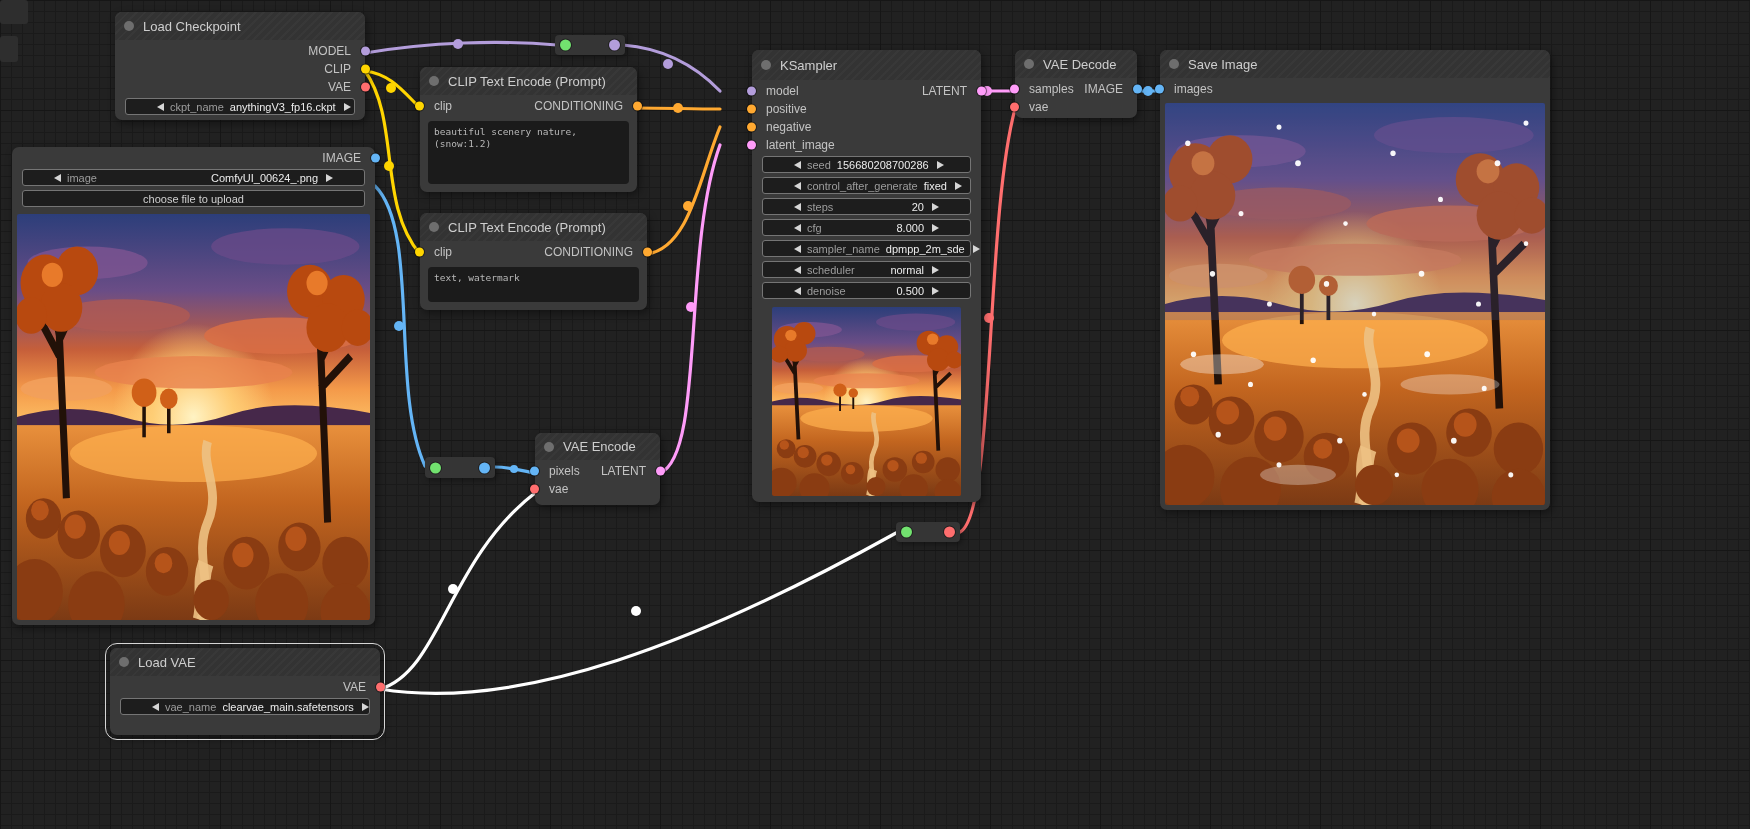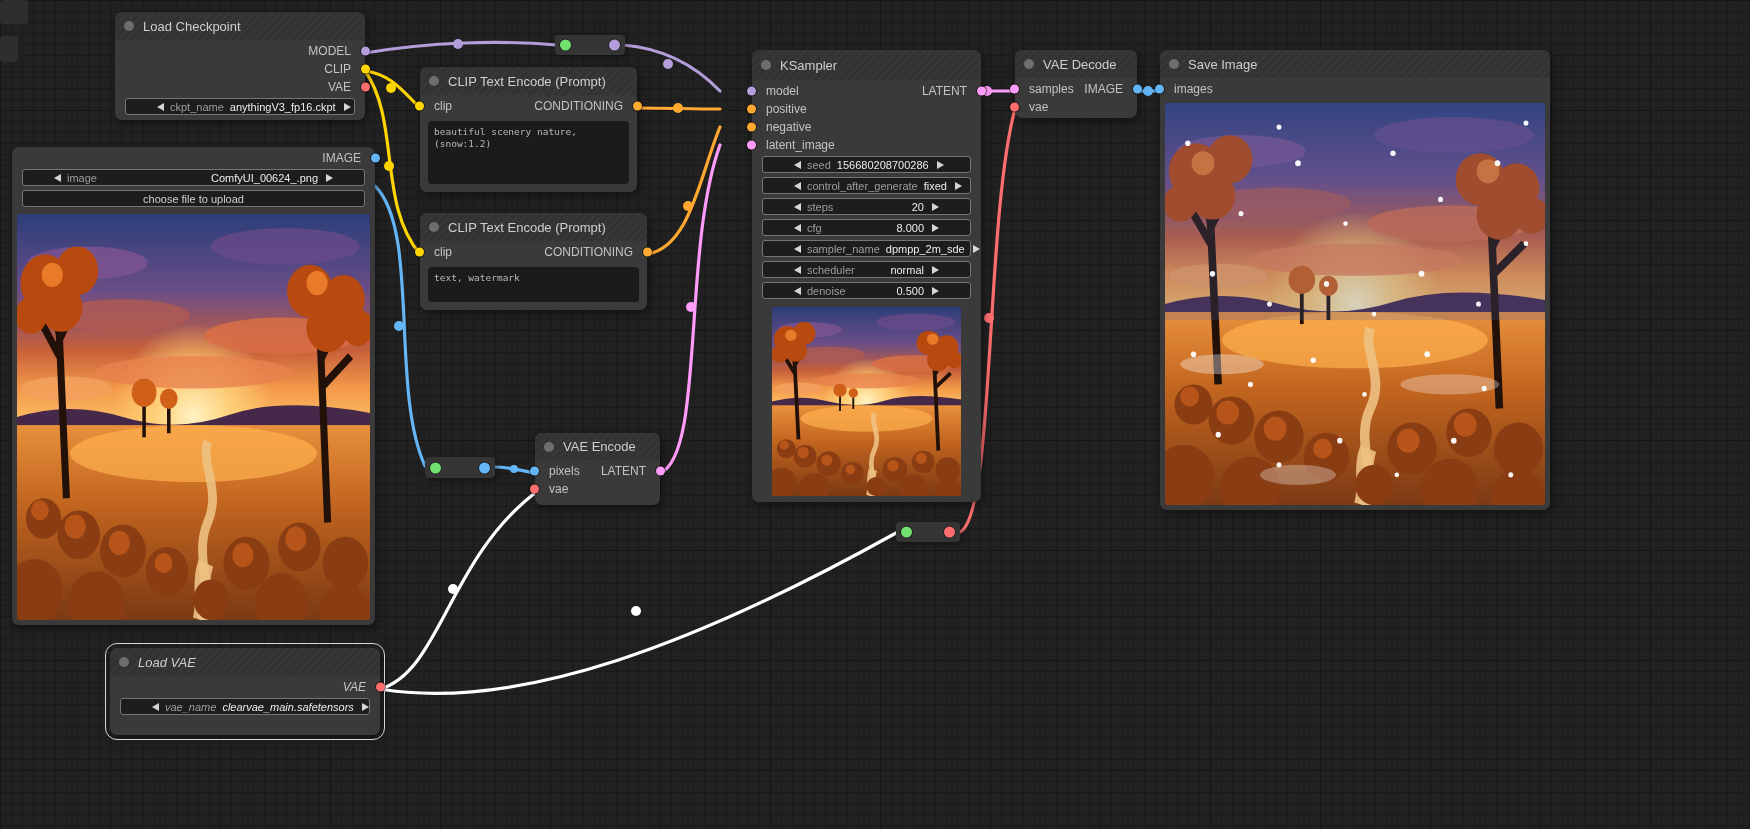--- a/index.html
+++ b/index.html
@@ -15,21 +15,21 @@
     background-size:110px 110px,110px 110px,11px 11px,11px 11px;
   }
   #wires{position:absolute;left:0;top:0;width:1750px;height:829px;z-index:1;}
   .edge-box{position:absolute;background:#2e2e2e;border-radius:3px;z-index:1;}
   .node{
     position:absolute;z-index:2;display:flex;flex-direction:column;
     background:#3a3a3a;border-radius:7px;
     box-shadow:2px 3px 8px rgba(0,0,0,.45);
     color:#c9c9c9;font-size:12px;
   }
-  .node.selected{outline:1px solid #d6d6d6;outline-offset:4px;font-style:italic;}
+  .node.selected{outline:1px solid #d6d6d6;outline-offset:4px;}
   .title{
     height:28px;flex:0 0 28px;display:flex;align-items:center;gap:9px;
     background:#333333;border-radius:7px 7px 0 0;padding:0 9px;
     background-image:repeating-linear-gradient(-45deg,rgba(255,255,255,.025) 0 2px,transparent 2px 6px);
     font-size:13px;color:#cecece;white-space:nowrap;
   }
   .collapse-dot{width:10px;height:10px;border-radius:50%;background:#6e6e6e;flex:0 0 10px;}
   .body{flex:1;display:flex;flex-direction:column;padding-top:2px;}
   .row{position:relative;height:18px;flex:0 0 18px;display:flex;align-items:center;font-size:12px;color:#c3c3c3;}
   .row .lbl-in{margin-left:14px;}

